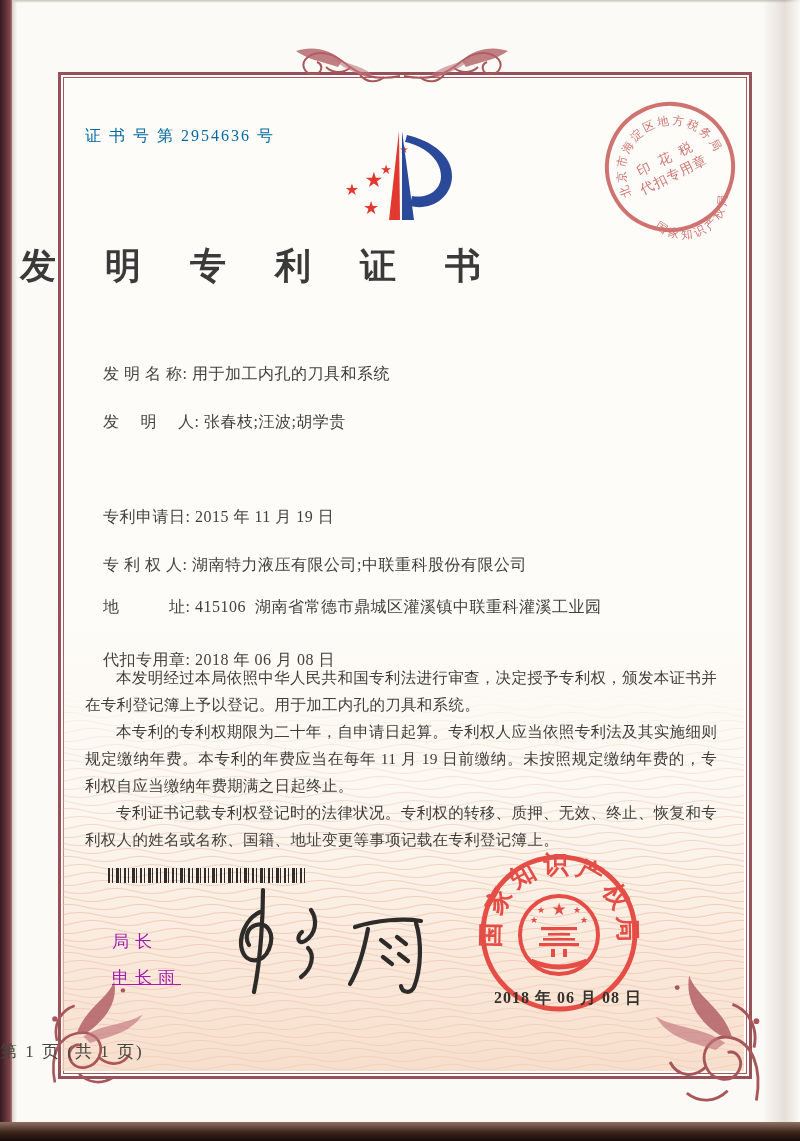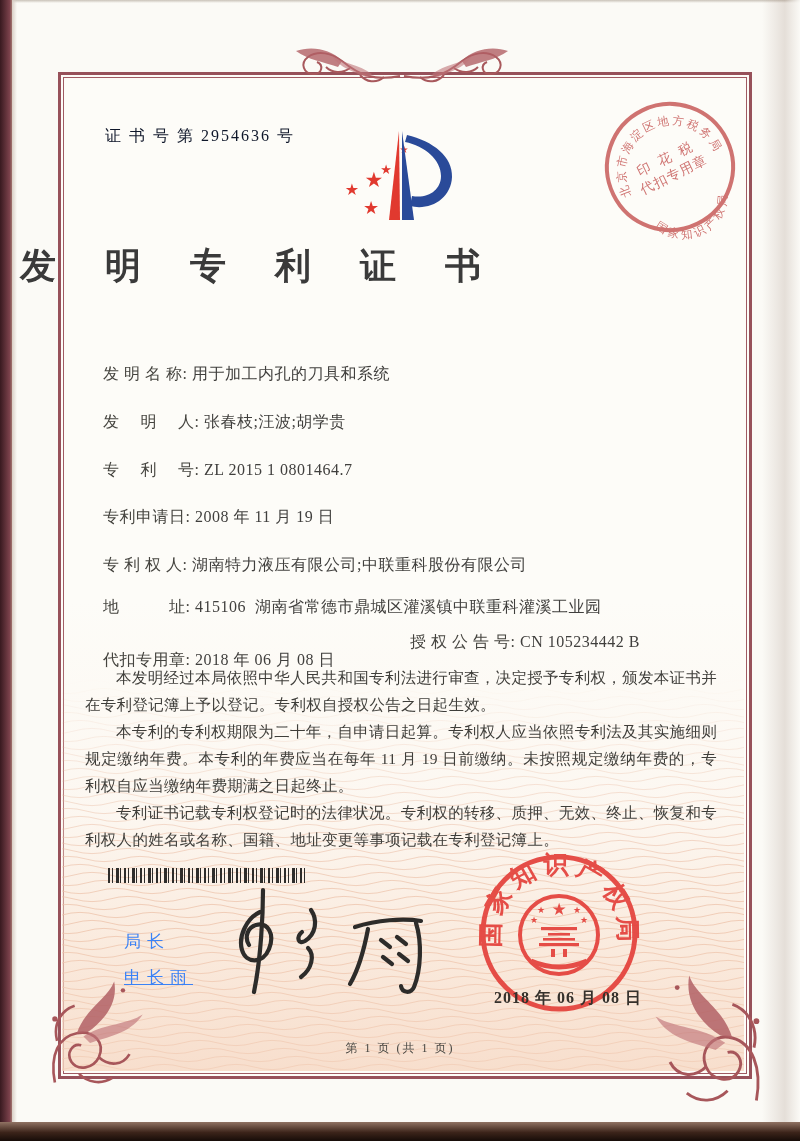--- a/index.html
+++ b/index.html
@@ -12,34 +12,34 @@
   .edge-left-light{left:12px;top:0;width:5px;height:1141px;background:linear-gradient(to right,#d9cfc6,rgba(251,250,246,0));}
   .edge-bottom{left:0;top:1122px;width:800px;height:19px;
     background:linear-gradient(to bottom,#907263,#3c241a 55%,#160c08);}
   .edge-top{left:0;top:0;width:800px;height:3px;background:linear-gradient(to bottom,#c9c2b8,rgba(251,250,246,0));}
   .edge-right{left:762px;top:0;width:38px;height:1141px;
     background:linear-gradient(to right,rgba(160,140,125,0),rgba(150,125,110,0.22) 60%,rgba(251,250,246,0.9));}
   
   .frame{left:58px;top:72px;width:688px;height:1001px;border:3px solid #97515a;background:#fdfcf8;}
   .frame-inner{position:absolute;left:2px;top:2px;right:2px;bottom:2px;border:1px solid #a05a62;}
   
-  .certno{left:85px;top:126px;font-size:16px;letter-spacing:2px;color:#0f172a;margin-left:20px;}
+  .certno{left:85px;top:126px;font-size:16px;letter-spacing:2px;color:#0369a1;}
   .title{left:0;top:242px;width:800px;text-align:left;font-size:36px;font-weight:600;
          letter-spacing:20px;color:#3a3a3a;text-indent:20px;}
   .field{left:85px;font-size:16px;color:#403f3d;white-space:pre;letter-spacing:0.5px;}
   .flabel{color:#45443f;text-align:right;}
   .grant2{position:absolute;left:325px;top:0;white-space:pre;}
   .paras{left:85px;top:664px;width:632px;font-size:15.5px;line-height:27px;color:#3f3e3a;
          text-align:justify;letter-spacing:0.3px;}
   .paras p{margin:0;text-indent:2em;}
   .barcode{left:108px;top:868px;width:200px;height:15px;
     background:repeating-linear-gradient(90deg,#2e2d2b 0 2px,rgba(0,0,0,0) 2px 4px,#2e2d2b 4px 5px,rgba(0,0,0,0) 5px 8px,#2e2d2b 8px 11px,rgba(0,0,0,0) 11px 12px,#2e2d2b 12px 13px,rgba(0,0,0,0) 13px 16px);}
-  .officer{left:124px;font-size:17px;letter-spacing:6px;color:#3b82f6;}
+  .officer{left:112px;font-size:17px;letter-spacing:6px;color:#a21caf;}
   .seal-date{left:494px;top:988px;font-size:16px;font-weight:600;letter-spacing:1px;color:#35312c;z-index:9;}
-  .footer{left:0;top:1040px;width:800px;text-align:center;font-size:12px;color:#464540;letter-spacing:2px;}
+  .footer{left:0;top:1040px;width:800px;text-align:left;font-size:17px;color:#464540;letter-spacing:2px;}
   svg{display:block;}
 </style>
 </head>
 <body>
 
 <div class="page">
 
   <div class="abs edge-top"></div>
   <div class="abs edge-left"></div>
   <div class="abs edge-left-light"></div>
@@ -182,39 +182,35 @@
   </svg>
 
   <div class="abs title" style="z-index:4;">发 明 专 利 证 书</div>
 
   <div class="abs field" style="top:346px;z-index:4;">
     <span class="flabel">发 明 名 称:</span> <span>用于加工内孔的刀具和系统</span>
   </div>
   <div class="abs field" style="top:394px;z-index:4;">
     <span class="flabel">发　 明　 人:</span> <span>张春枝;汪波;胡学贵</span>
   </div>
-  <div class="abs field" style="top:442px;z-index:4;">
-    <span class="flabel">专　 利　 号:</span> <span>ZL 2015 1 0801464.7</span>
-  </div>
   <div class="abs field" style="top:489px;z-index:4;">
-    <span class="flabel">专利申请日:</span> <span>2008 年 11 月 19 日</span>
+    <span class="flabel">专利申请日:</span> <span>2015 年 11 月 19 日</span>
   </div>
   <div class="abs field" style="top:537px;z-index:4;">
     <span class="flabel">专 利 权 人:</span> <span>湖南特力液压有限公司;中联重科股份有限公司</span>
   </div>
   <div class="abs field" style="top:579px;z-index:4;">
     <span class="flabel">地　　　址:</span> <span>415106  湖南省常德市鼎城区灌溪镇中联重科灌溪工业园</span>
   </div>
   <div class="abs field" style="top:632px;z-index:4;">
     <span class="flabel">代扣专用章:</span> <span>2018 年 06 月 08 日</span>
-    <span class="grant2"><span class="flabel">授 权 公 告 号:</span> <span>CN 105234442 B</span></span>
   </div>
 
   <div class="abs paras" style="z-index:4;">
-    <p>本发明经过本局依照中华人民共和国专利法进行审查，决定授予专利权，颁发本证书并在专利登记簿上予以登记。专利权自授权公告之日起生效。</p>
+    <p>本发明经过本局依照中华人民共和国专利法进行审查，决定授予专利权，颁发本证书并在专利登记簿上予以登记。用于加工内孔的刀具和系统。</p>
     <p>本专利的专利权期限为二十年，自申请日起算。专利权人应当依照专利法及其实施细则规定缴纳年费。本专利的年费应当在每年 11 月 19 日前缴纳。未按照规定缴纳年费的，专利权自应当缴纳年费期满之日起终止。</p>
     <p>专利证书记载专利权登记时的法律状况。专利权的转移、质押、无效、终止、恢复和专利权人的姓名或名称、国籍、地址变更等事项记载在专利登记簿上。</p>
   </div>
 
   <div class="abs barcode" style="z-index:4;"></div>
 
   <div class="abs officer" style="top:930px;z-index:4;">局长</div>
   <div class="abs officer" style="top:966px;z-index:4;text-decoration:underline;">申长雨</div>
 
   <svg class="abs" style="left:205px;top:882px;z-index:5;" width="240" height="120" viewBox="0 0 240 120">

